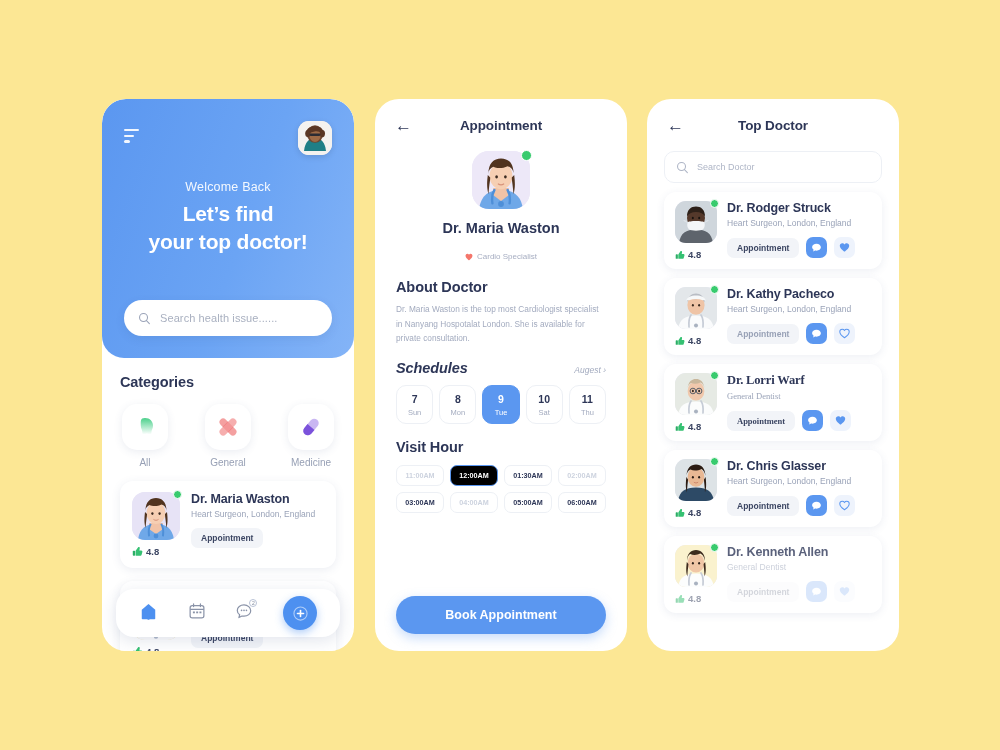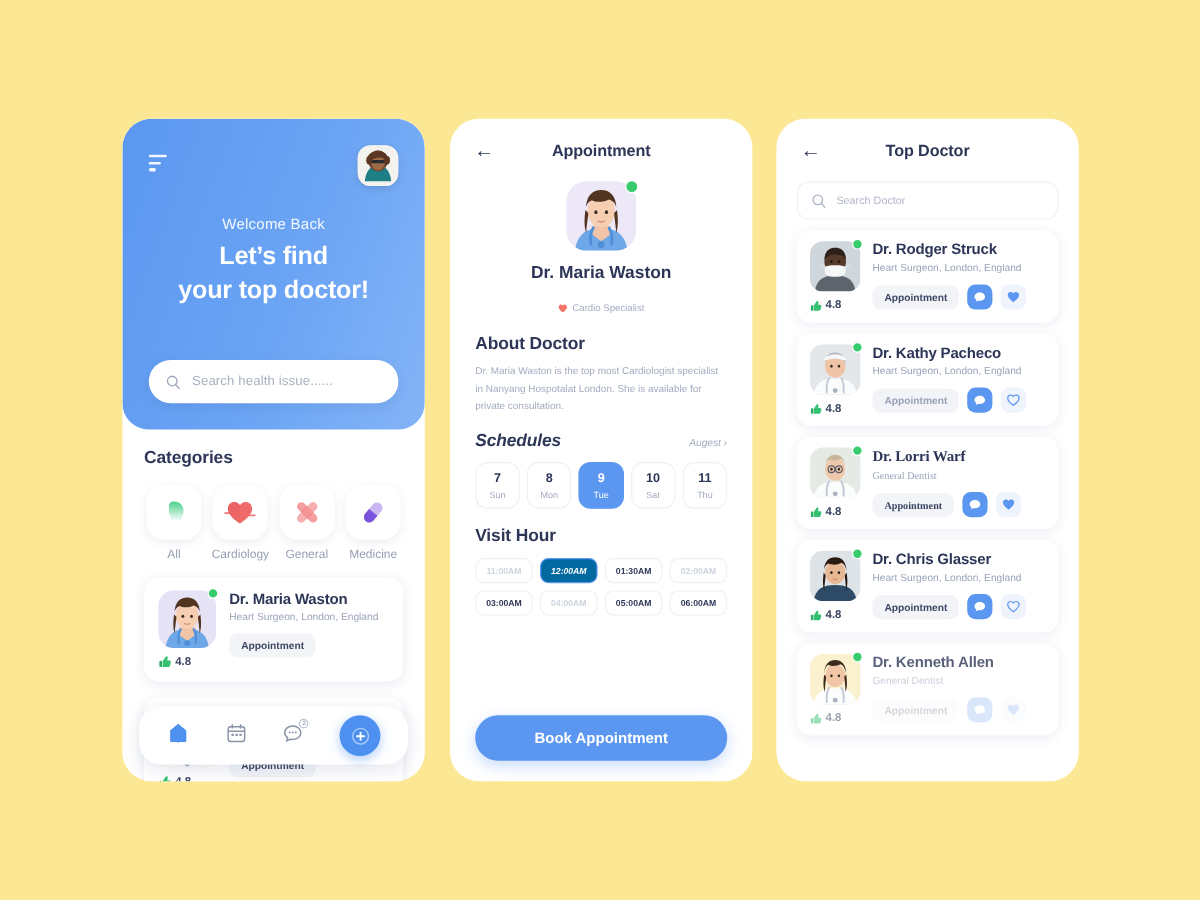--- a/index.html
+++ b/index.html
@@ -165,21 +165,21 @@
   .day .w { font-size: 7.5px; color: #A3ABBF; margin-top: 3px; }
   .day.sel { background: #5B97F0; border-color: #5B97F0; }
   .day.sel .d, .day.sel .w { color: #fff; }
   .hours { display: flex; flex-wrap: wrap; gap: 6px; margin-top: 10px; }
   .hour {
     width: calc(25% - 4.5px); border: 1px solid #EDF0F5; border-radius: 7px;
     text-align: center; padding: 5px 0; font-size: 7.2px;
     font-weight: bold; color: #2D3657; background: #fff;
   }
   .hour.dim { color: #CDD3DF; }
-  .hour.sel { background: #0369a1; border-color: #5B97F0; color: #fff; font-style: italic; }
+  .hour.sel { background: #000000; border-color: #5B97F0; color: #fff; }
   .book-btn {
     position: absolute; left: 21px; right: 21px; bottom: 17px; height: 38px;
     background: #5B97F0; border-radius: 19px; color: #fff;
     font-size: 12.5px; font-weight: bold;
     display: flex; align-items: center; justify-content: center;
     box-shadow: 0 4px 12px rgba(91,151,240,.35);
   }
 
   
   .search-box {
@@ -251,30 +251,20 @@
                 <stop offset="0" stop-color="#4BD08B"></stop>
                     <stop offset="1" stop-color="#4BD08B" stop-opacity="0"></stop>
               </linearGradient>
                 </defs>
               <path d="M12 3c5 0 8 3.6 8 7.6 0 3.4-1.6 4.4-1.6 7.2 0 1.4-1.4 2.2-2.6 1.4-1.4-.9-2.4-.9-3.8 0-1.2.8-2.6 0-2.6-1.4 0-2.8-1.6-3.8-1.6-7.2C7.8 6.6 7 3 12 3z" fill="url(#g1)"></path>
             </svg>
           </div>
           <div class="cat-label">All</div>
         </div>
 
-        <div class="cat">
-          <div class="cat-tile">
-            <svg width="26" height="22" viewBox="0 0 28 24">
-              <path d="M14 22S3 15.4 3 8.8C3 5 5.8 2.6 9 2.6c2.1 0 4 1.2 5 2.9 1-1.7 2.9-2.9 5-2.9 3.2 0 6 2.4 6 6.2C25 15.4 14 22 14 22z" fill="#F06A6A"></path>
-              <path d="M0 12.6h6l2-3.4 3 7 2.6-5 2 3.4H28" fill="none" stroke="#F06A6A" stroke-width="1.6" stroke-linecap="round" stroke-linejoin="round" opacity=".9"></path>
-              <path d="M14 22S3 15.4 3 8.8C3 5 5.8 2.6 9 2.6c2.1 0 4 1.2 5 2.9" fill="#E8585C" opacity=".35"></path>
-            </svg>
-          </div>
-          <div class="cat-label">Cardiology</div>
-        </div>
 
         <div class="cat">
           <div class="cat-tile">
             <svg width="24" height="24" viewBox="0 0 24 24">
               <g transform="rotate(45 12 12)">
                 <rect x="1.5" y="8.4" width="21" height="7.2" rx="3.6" fill="#F4A0A0"></rect>
                 <rect x="8.2" y="8.4" width="7.6" height="7.2" fill="#ED5F63"></rect>
               </g>
               <g transform="rotate(-45 12 12)">
                 <rect x="1.5" y="8.4" width="21" height="7.2" rx="3.6" fill="#F4A0A0" opacity=".85"></rect>

